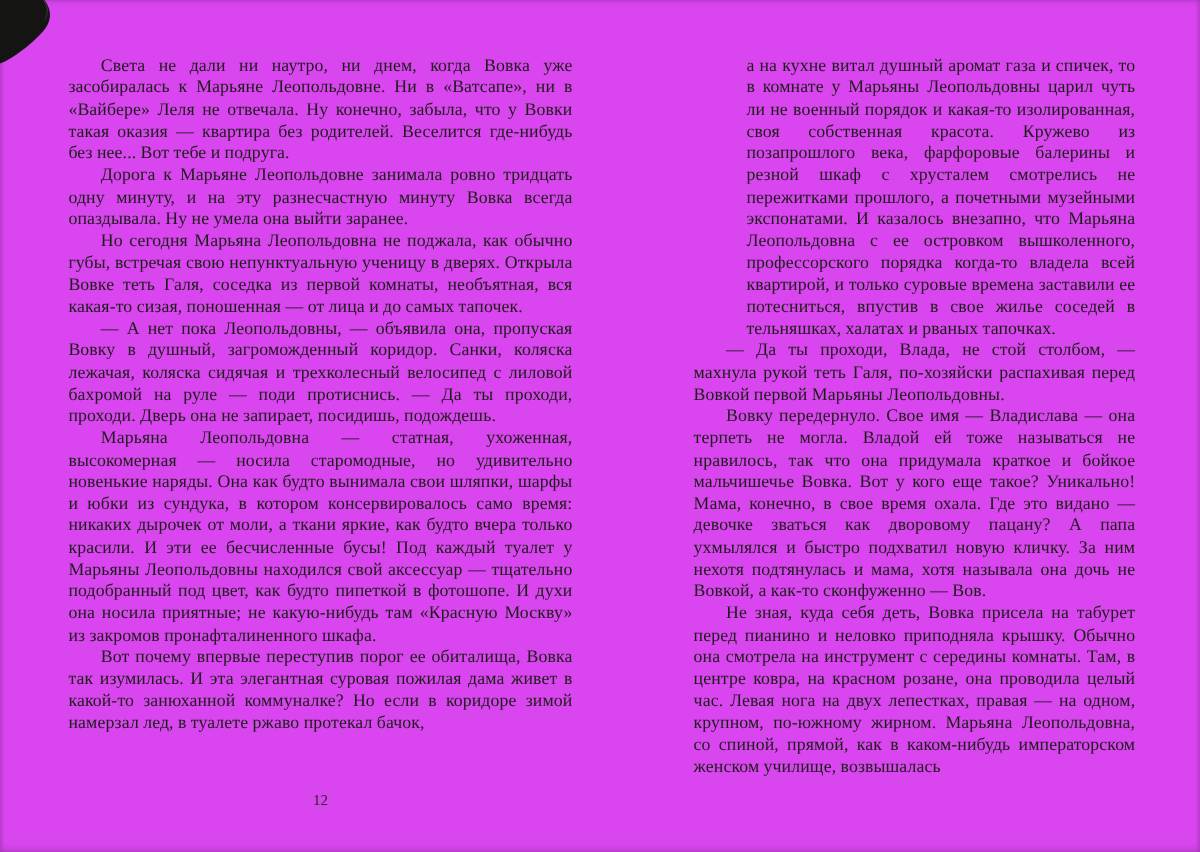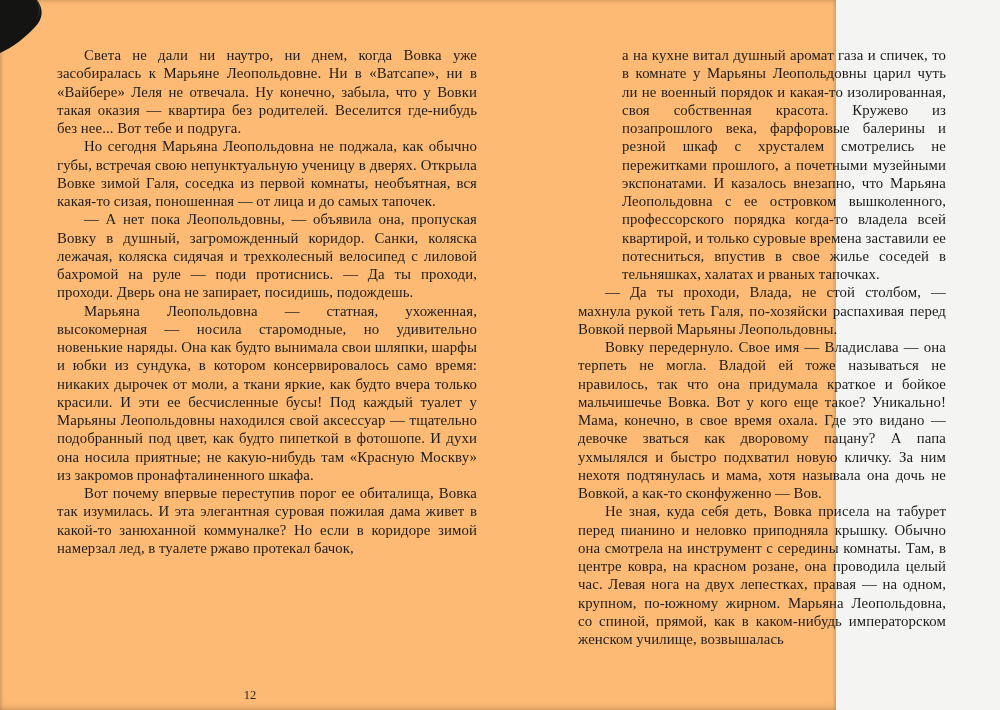--- a/index.html
+++ b/index.html
@@ -8,23 +8,23 @@
   }
   body {
     width: 1000px;
     height: 710px;
     overflow: hidden;
     background: #f4f4f3;
     font-family: "Liberation Serif", "DejaVu Serif", serif;
   }
   .spread {
     position: relative;
-    width: 836px;
+    width: 1000px;
     height: 710px;
-    background: #fdba74;
+    background: #d946ef;
     box-shadow: inset 0 2px 4px rgba(0,0,0,0.10), inset 0 -3px 5px rgba(0,0,0,0.12), inset 2px 0 3px rgba(0,0,0,0.05), inset -2px 0 3px rgba(0,0,0,0.05);
     color: #1d1c1a;
   }
   .corner-mark {
     position: absolute;
     top: 0;
     left: 0;
     pointer-events: none;
   }
   .page-text {
@@ -53,42 +53,42 @@
     margin-left: 44px;
   }
   .page-number {
     position: absolute;
     top: 660px;
     font-size: 12.5px;
     text-align: center;
     color: #2a2927;
   }
   .page-number.left {
-    left: 40px;
+    left: 57px;
     width: 420px;
-    margin-top: 28px;
   }
   .page-number.right {
     left: 578px;
     width: 368px;
   }
 </style>
 </head>
 <body>
 
 <div class="spread">
 
   <svg class="corner-mark" width="64" height="64" viewBox="0 0 64 64" aria-hidden="true">
     <path d="M0,0 L37,0 C44,9 43,19 35,27 C26,37 12,48 0,53 Z" fill="#141413"></path>
     <path d="M37,0 C41,6 41,13 36,19 C40,12 40,6 36,0 Z" fill="#3a3a38"></path>
   </svg>
 
   <div class="page-text left">
     <p>Света не дали ни наутро, ни днем, когда Вовка уже засобиралась к Марьяне Леопольдовне. Ни в «Ватсапе», ни в «Вайбере» Леля не отвечала. Ну конечно, забыла, что у Вовки такая оказия — квартира без родителей. Веселится где-нибудь без нее... Вот тебе и подруга.</p>
-    <p>Но сегодня Марьяна Леопольдовна не поджала, как обычно губы, встречая свою непунктуальную ученицу в дверях. Открыла Вовке зимой Галя, соседка из первой комнаты, необъятная, вся какая-то сизая, поношенная — от лица и до самых тапочек.</p>
+    <p>Дорога к Марьяне Леопольдовне занимала ровно тридцать одну минуту, и на эту разнесчастную минуту Вовка всегда опаздывала. Ну не умела она выйти заранее.</p>
+    <p>Но сегодня Марьяна Леопольдовна не поджала, как обычно губы, встречая свою непунктуальную ученицу в дверях. Открыла Вовке теть Галя, соседка из первой комнаты, необъятная, вся какая-то сизая, поношенная — от лица и до самых тапочек.</p>
     <p>— А нет пока Леопольдовны, — объявила она, пропуская Вовку в душный, загроможденный коридор. Санки, коляска лежачая, коляска сидячая и трехколесный велосипед с лиловой бахромой на руле — поди протиснись. — Да ты проходи, проходи. Дверь она не запирает, посидишь, подождешь.</p>
     <p>Марьяна Леопольдовна — статная, ухоженная, высокомерная — носила старомодные, но удивительно новенькие наряды. Она как будто вынимала свои шляпки, шарфы и юбки из сундука, в котором консервировалось само время: никаких дырочек от моли, а ткани яркие, как будто вчера только красили. И эти ее бесчисленные бусы! Под каждый туалет у Марьяны Леопольдовны находился свой аксессуар — тщательно подобранный под цвет, как будто пипеткой в фотошопе. И духи она носила приятные; не какую-нибудь там «Красную Москву» из закромов пронафталиненного шкафа.</p>
     <p>Вот почему впервые переступив порог ее обиталища, Вовка так изумилась. И эта элегантная суровая пожилая дама живет в какой-то занюханной коммуналке? Но если в коридоре зимой намерзал лед, в туалете ржаво протекал бачок,</p>
   </div>
 
   <div class="page-text right">
     <p class="no-indent">а на кухне витал душный аромат газа и спичек, то в комнате у Марьяны Леопольдовны царил чуть ли не военный порядок и какая-то изолированная, своя собственная красота. Кружево из позапрошлого века, фарфоровые балерины и резной шкаф с хрусталем смотрелись не пережитками прошлого, а почетными музейными экспонатами. И казалось внезапно, что Марьяна Леопольдовна с ее островком вышколенного, профессорского порядка когда-то владела всей квартирой, и только суровые времена заставили ее потесниться, впустив в свое жилье соседей в тельняшках, халатах и рваных тапочках.</p>
     <p>— Да ты проходи, Влада, не стой столбом, — махнула рукой теть Галя, по-хозяйски распахивая перед Вовкой первой Марьяны Леопольдовны.</p>
     <p>Вовку передернуло. Свое имя — Владислава — она терпеть не могла. Владой ей тоже называться не нравилось, так что она придумала краткое и бойкое мальчишечье Вовка. Вот у кого еще такое? Уникально! Мама, конечно, в свое время охала. Где это видано — девочке зваться как дворовому пацану? А папа ухмылялся и быстро подхватил новую кличку. За ним нехотя подтянулась и мама, хотя называла она дочь не Вовкой, а как-то сконфуженно — Вов.</p>
     <p>Не зная, куда себя деть, Вовка присела на табурет перед пианино и неловко приподняла крышку. Обычно она смотрела на инструмент с середины комнаты. Там, в центре ковра, на красном розане, она проводила целый час. Левая нога на двух лепестках, правая — на одном, крупном, по-южному жирном. Марьяна Леопольдовна, со спиной, прямой, как в каком-нибудь императорском женском училище, возвышалась</p>

